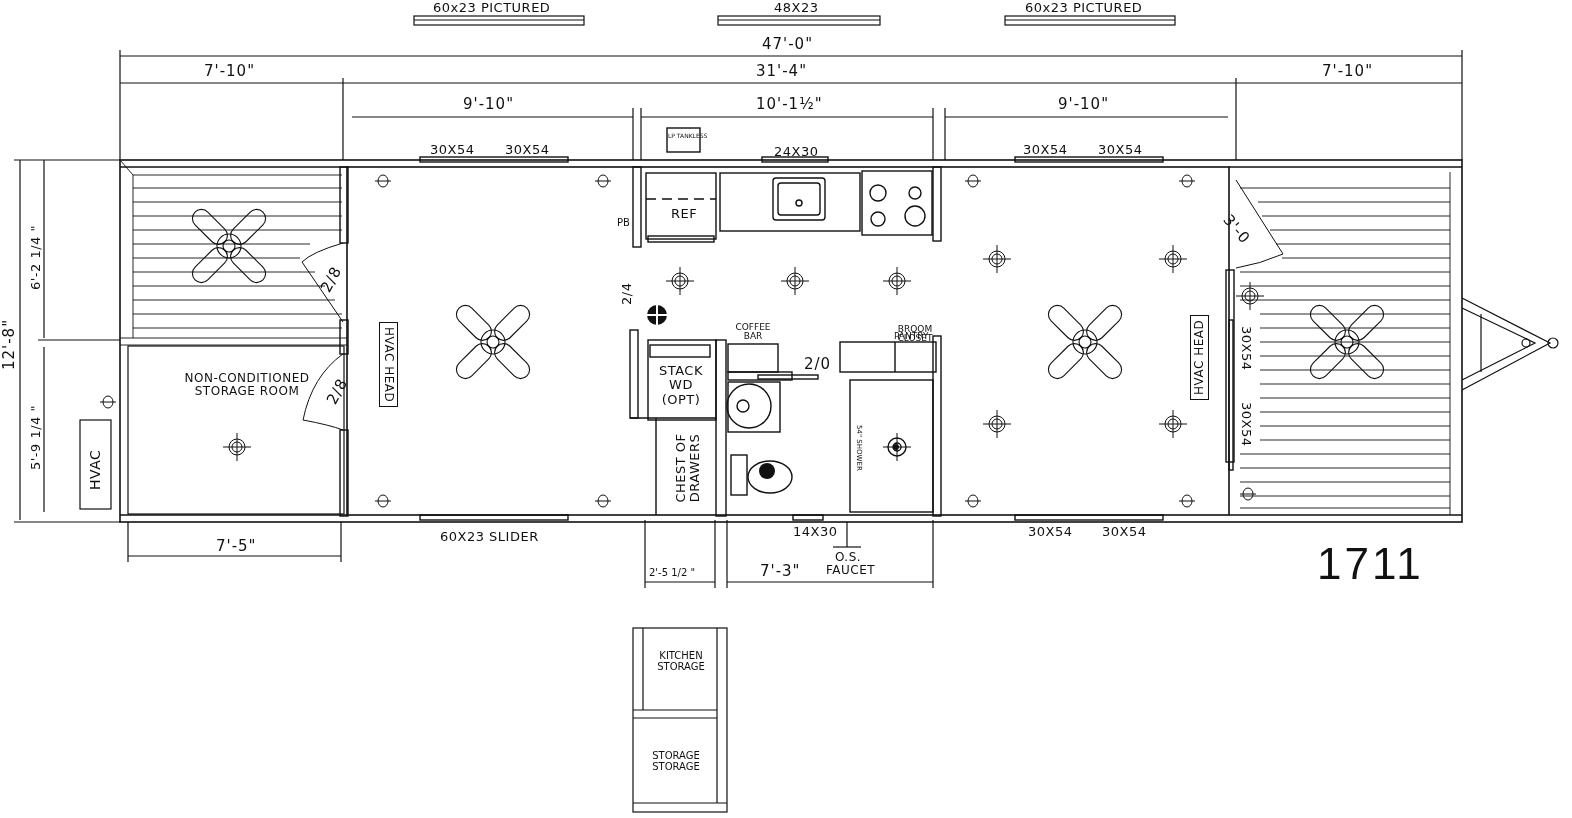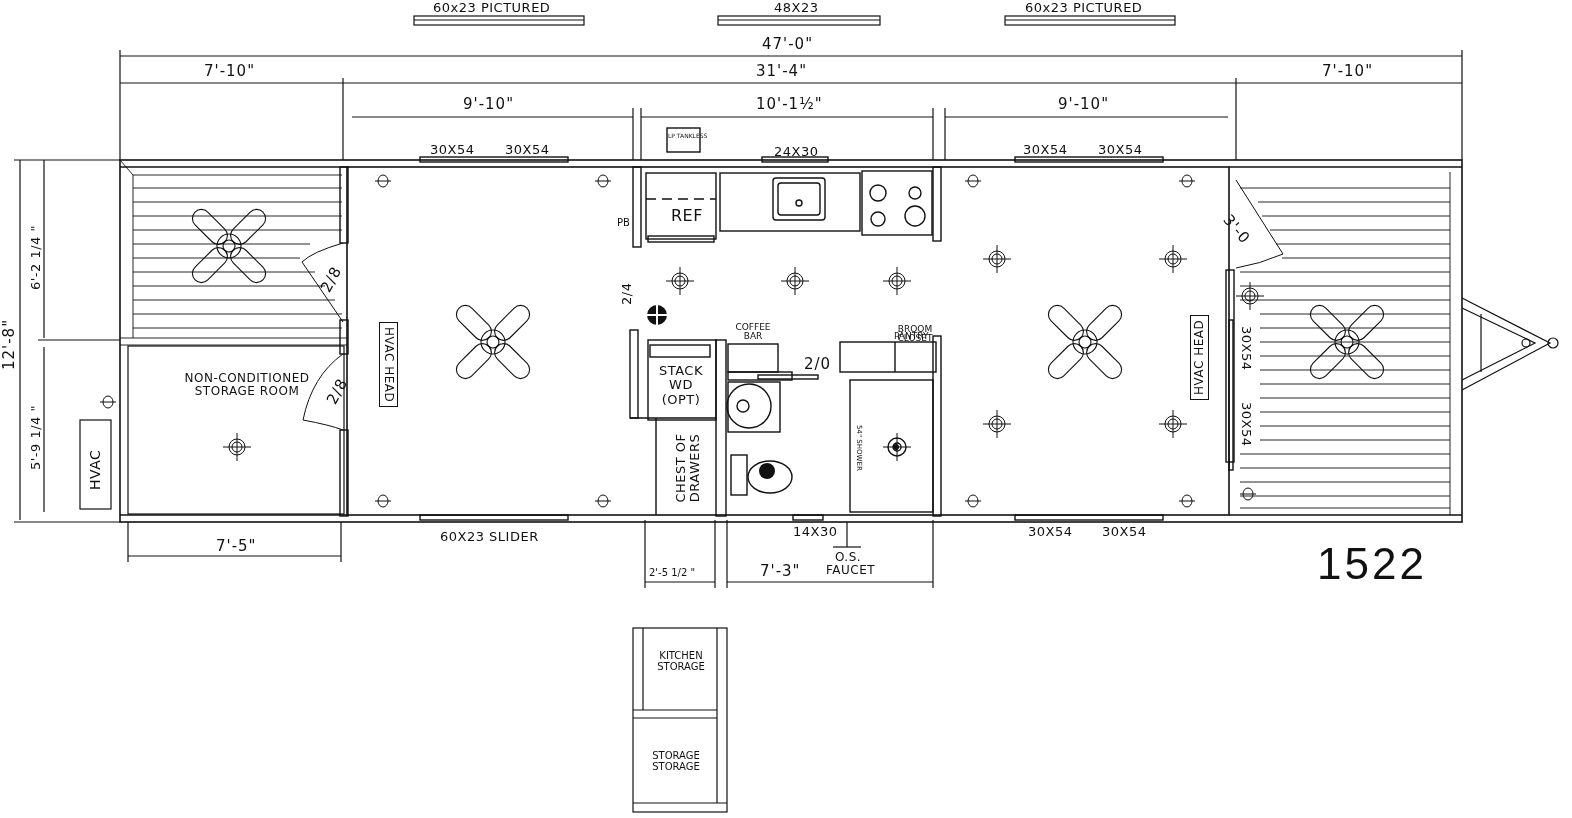--- a/index.html
+++ b/index.html
@@ -372,21 +372,21 @@
 <div class="lbl win" style="left:1023px;top:143px;">30X54</div>
 <div class="lbl win" style="left:1098px;top:143px;">30X54</div>
 <div class="lbl win" style="left:440px;top:530px;">60X23 SLIDER</div>
 <div class="lbl win" style="left:793px;top:525px;">14X30</div>
 <div class="lbl win" style="left:1028px;top:525px;">30X54</div>
 <div class="lbl win" style="left:1102px;top:525px;">30X54</div>
 <div class="lbl win vert" style="left:1253px;top:326px;transform:rotate(90deg);">30X54</div>
 <div class="lbl win vert" style="left:1253px;top:402px;transform:rotate(90deg);">30X54</div>
 
 <div class="lbl small" style="left:668px;top:133px;width:32px;font-size:6px;">LP TANKLESS</div>
-<div class="lbl room" style="left:671px;top:207px;font-size:16px;">REF</div>
+<div class="lbl room" style="left:671px;top:207px;font-size:13px;">REF</div>
 <div class="lbl" style="left:617px;top:218px;font-size:10px;font-weight:normal;">PB</div>
 
 <div class="lbl room vert boxed" style="left:398px;top:322px;transform:rotate(90deg);">HVAC HEAD</div>
 <div class="lbl room vert boxed" style="left:1190px;top:400px;transform:rotate(-90deg);">HVAC HEAD</div>
 <div class="lbl room vert" style="left:88px;top:490px;transform:rotate(-90deg);font-size:14px;">HVAC</div>
 <div class="lbl room" style="left:167px;top:372px;width:136px;white-space:normal;margin-left:12px;">NON-CONDITIONED STORAGE ROOM</div>
 
 <div class="lbl room" style="left:654px;top:364px;width:54px;white-space:normal;font-size:13px;">STACK WD (OPT)</div>
 <div class="lbl small" style="left:730px;top:323px;width:46px;white-space:normal;">COFFEE BAR</div>
 <div class="lbl small" style="left:850px;top:332px;margin-left:44px;">PANTRY</div>
@@ -397,13 +397,13 @@
 
 <div class="lbl small" style="left:645px;top:651px;width:72px;white-space:normal;font-size:10px;">KITCHEN STORAGE</div>
 <div class="lbl small" style="left:640px;top:751px;width:72px;white-space:normal;font-size:10px;">STORAGE STORAGE</div>
 
 <div class="lbl dim" style="left:318px;top:272px;transform:rotate(-62deg);">2/8</div>
 <div class="lbl dim" style="left:324px;top:384px;transform:rotate(-62deg);">2/8</div>
 <div class="lbl win vert" style="left:620px;top:305px;transform:rotate(-90deg);">2/4</div>
 <div class="lbl dim" style="left:804px;top:357px;">2/0</div>
 <div class="lbl dim" style="left:1220px;top:222px;transform:rotate(50deg);">3'-0</div>
 
-<div class="lbl" style="left:1317px;top:542px;font-size:44px;font-family:'Liberation Sans',sans-serif;letter-spacing:3px;">1522</div>
+<div class="lbl" style="left:1317px;top:542px;font-size:44px;font-family:'Liberation Sans',sans-serif;letter-spacing:3px;">1711</div>
 
 </body></html>

